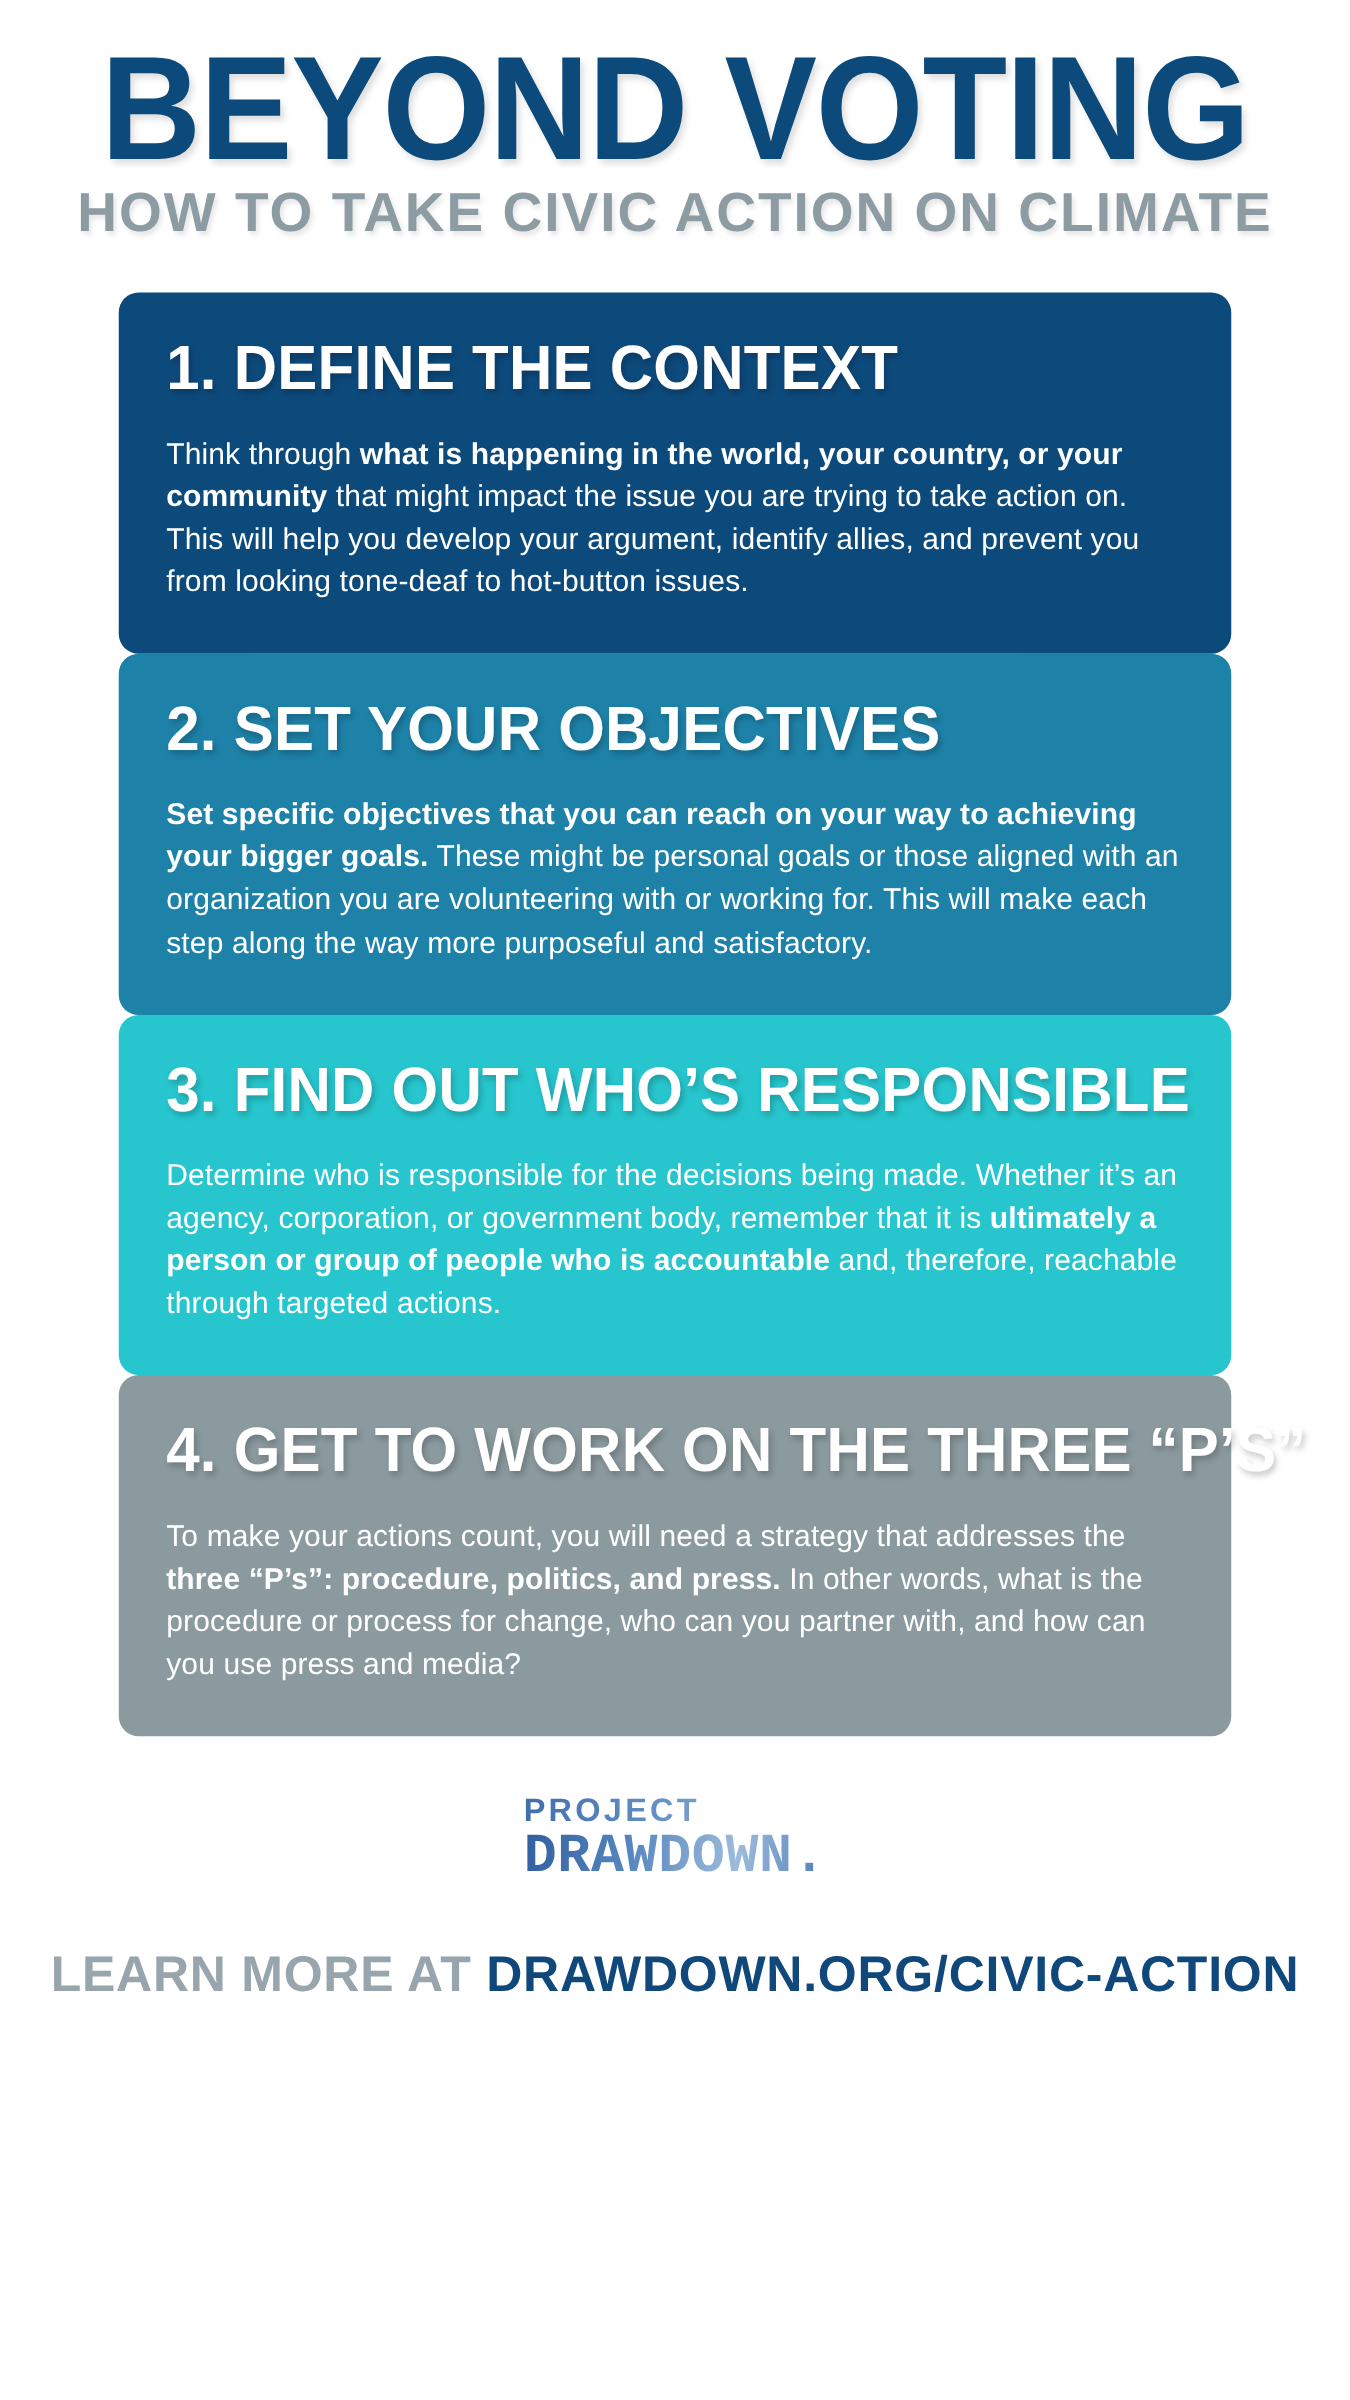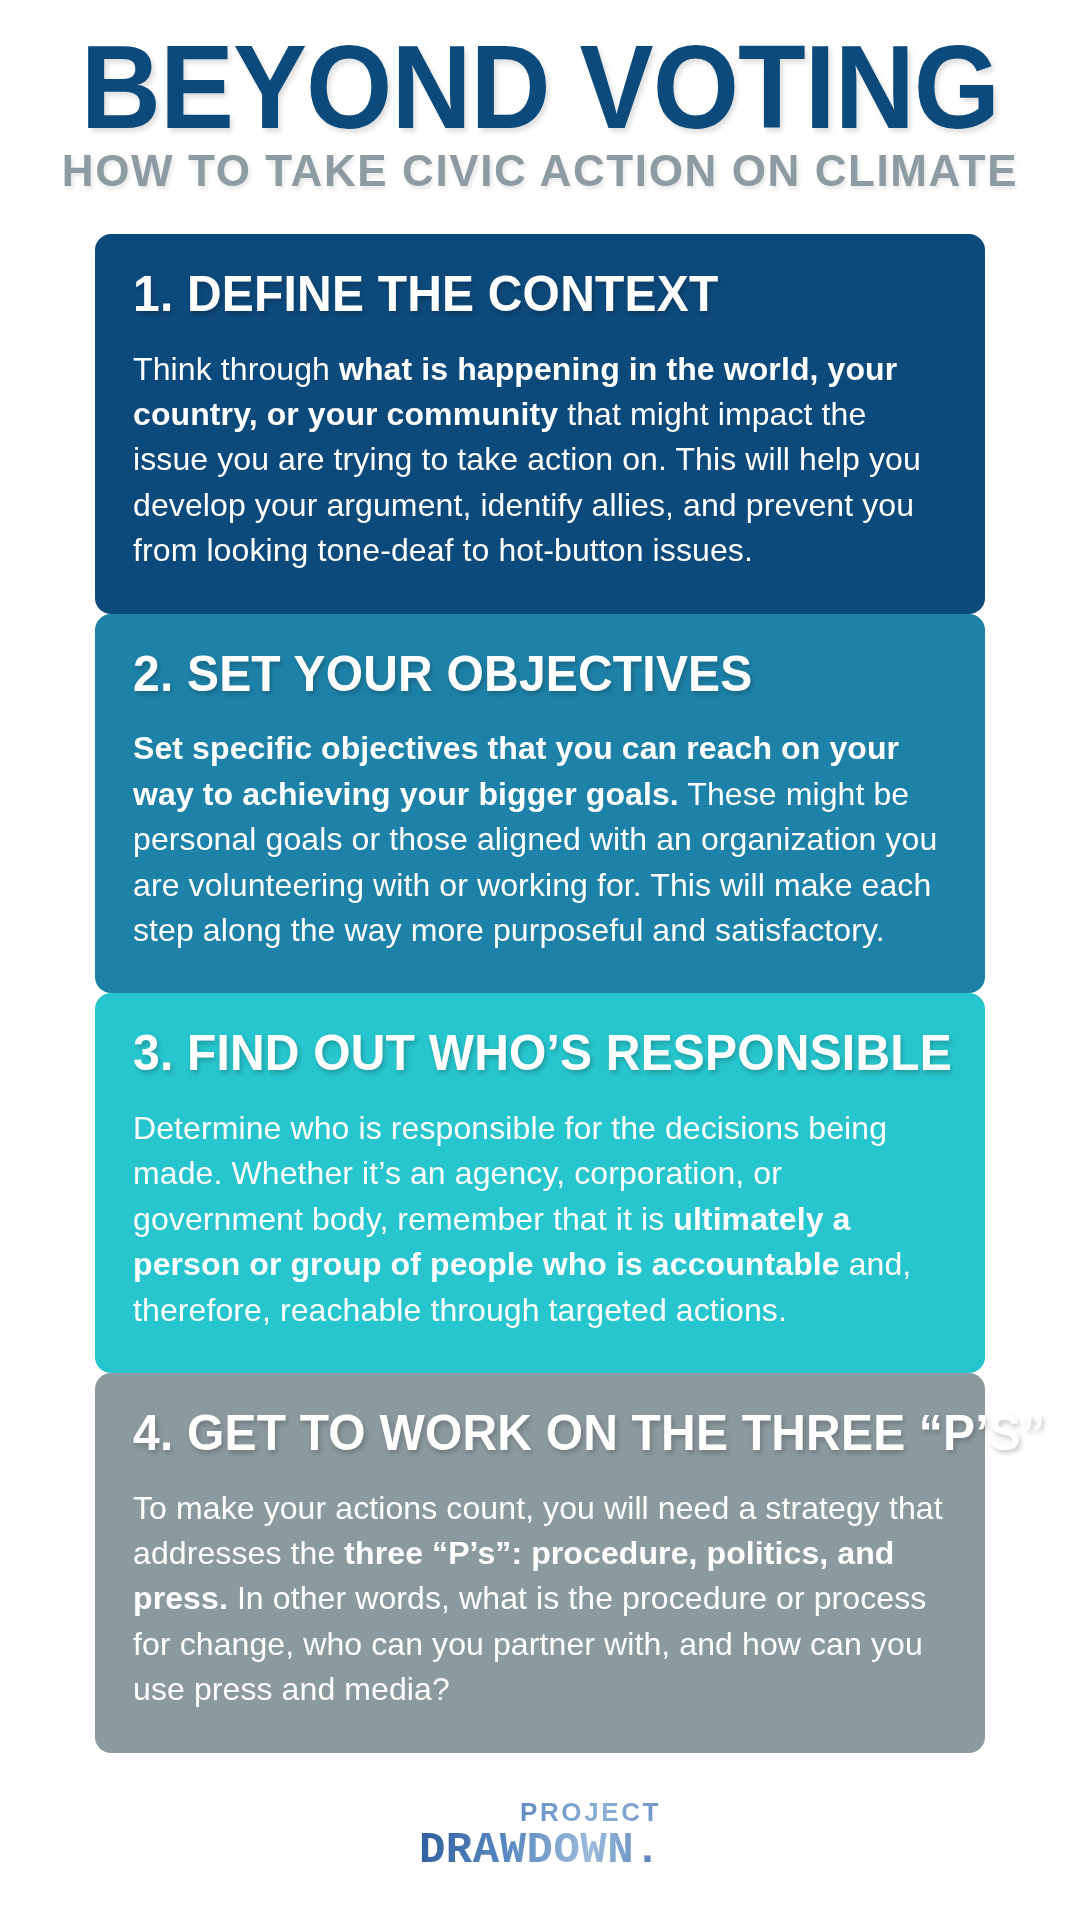--- a/index.html
+++ b/index.html
@@ -60,21 +60,21 @@
     letter-spacing:0.2px;
     color:#ffffff;
     text-shadow:2px 3px 5px rgba(0,0,0,0.22);
     transform:scaleX(0.96);
     transform-origin:left center;
     white-space:nowrap;
   }
   .step-body {
     margin-top:26px;
     font-family:"Liberation Sans Narrow","Liberation Sans", sans-serif;
-    font-size:32px;
+    font-size:24px;
     line-height:1.42;
     color:#ffffff;
     letter-spacing:0.1px;
   }
   .step-body b { font-weight:bold; }
 
   
   .arrow {
     position:absolute;
     left:50%;
@@ -90,21 +90,21 @@
   .arrow .head {
     width:0; height:0; margin:0 auto;
     border-left:60px solid transparent;
     border-right:60px solid transparent;
   }
 
   
   .footer { text-align:center; margin-top:46px; }
   .logo {
     display:inline-block;
-    text-align:right;
+    text-align:left;
     line-height:1;
   }
   .logo-top {
     font-family:"Liberation Sans Narrow","Liberation Sans", sans-serif;
     font-weight:bold;
     font-size:26px;
     letter-spacing:2.6px;
     background:linear-gradient(100deg,#3f6ead 0%,#5f8cc4 40%,#8fb0d4 75%,#6d94c6 100%);
     -webkit-background-clip:text;
     background-clip:text;

